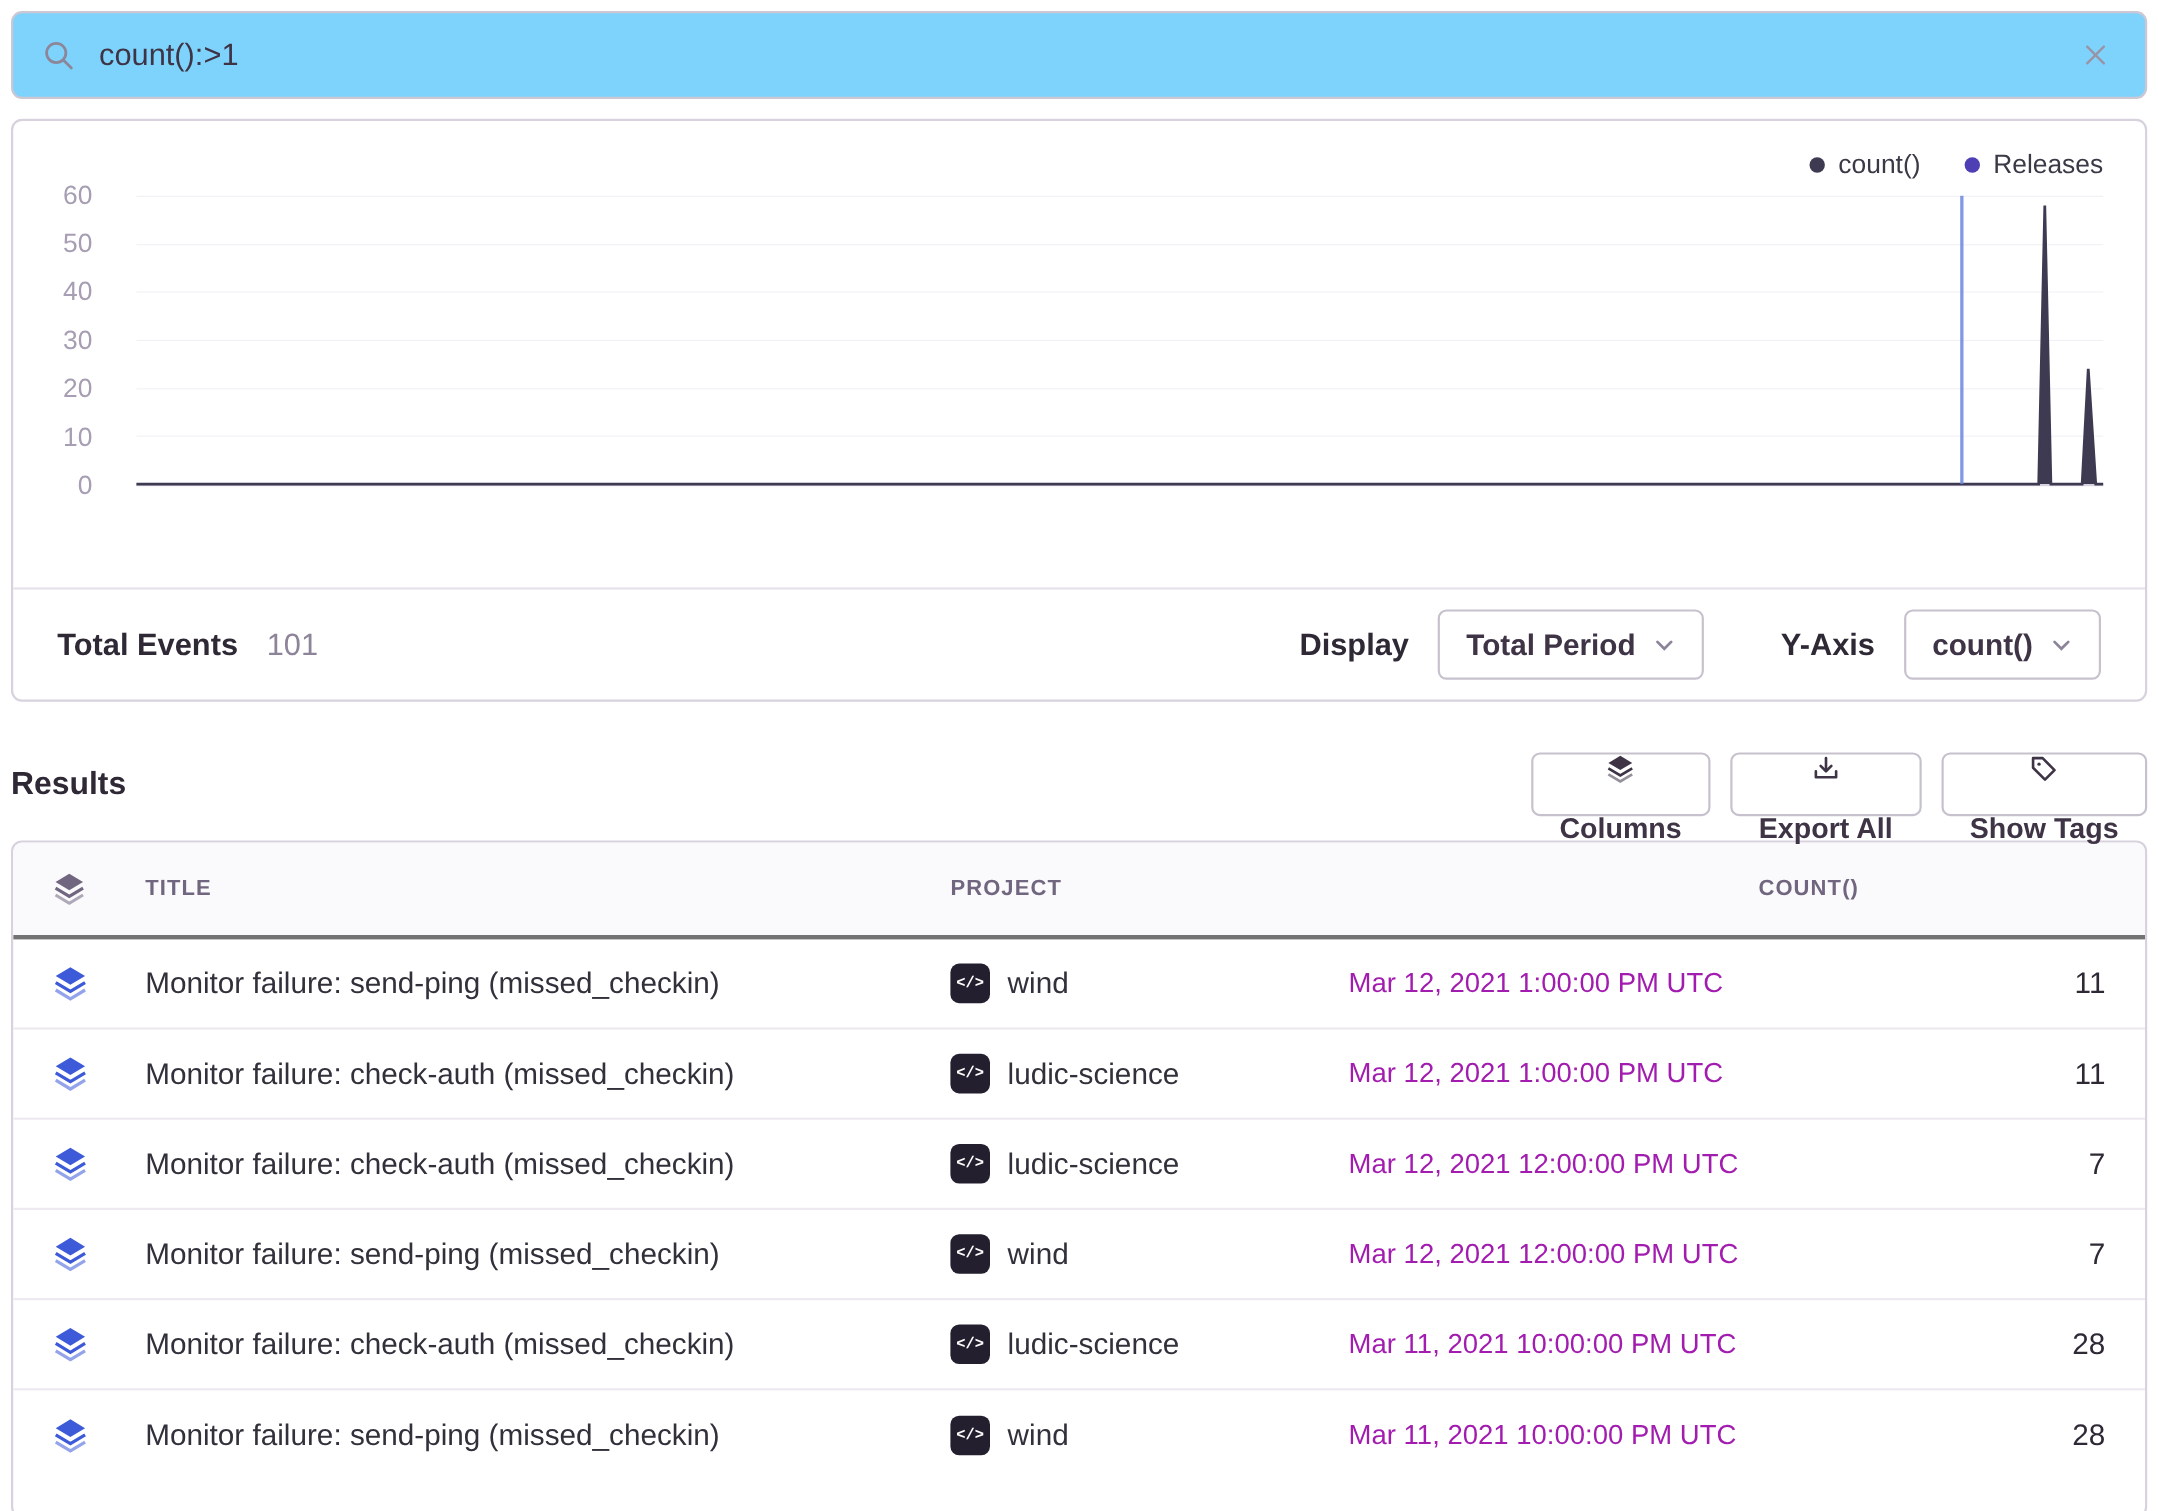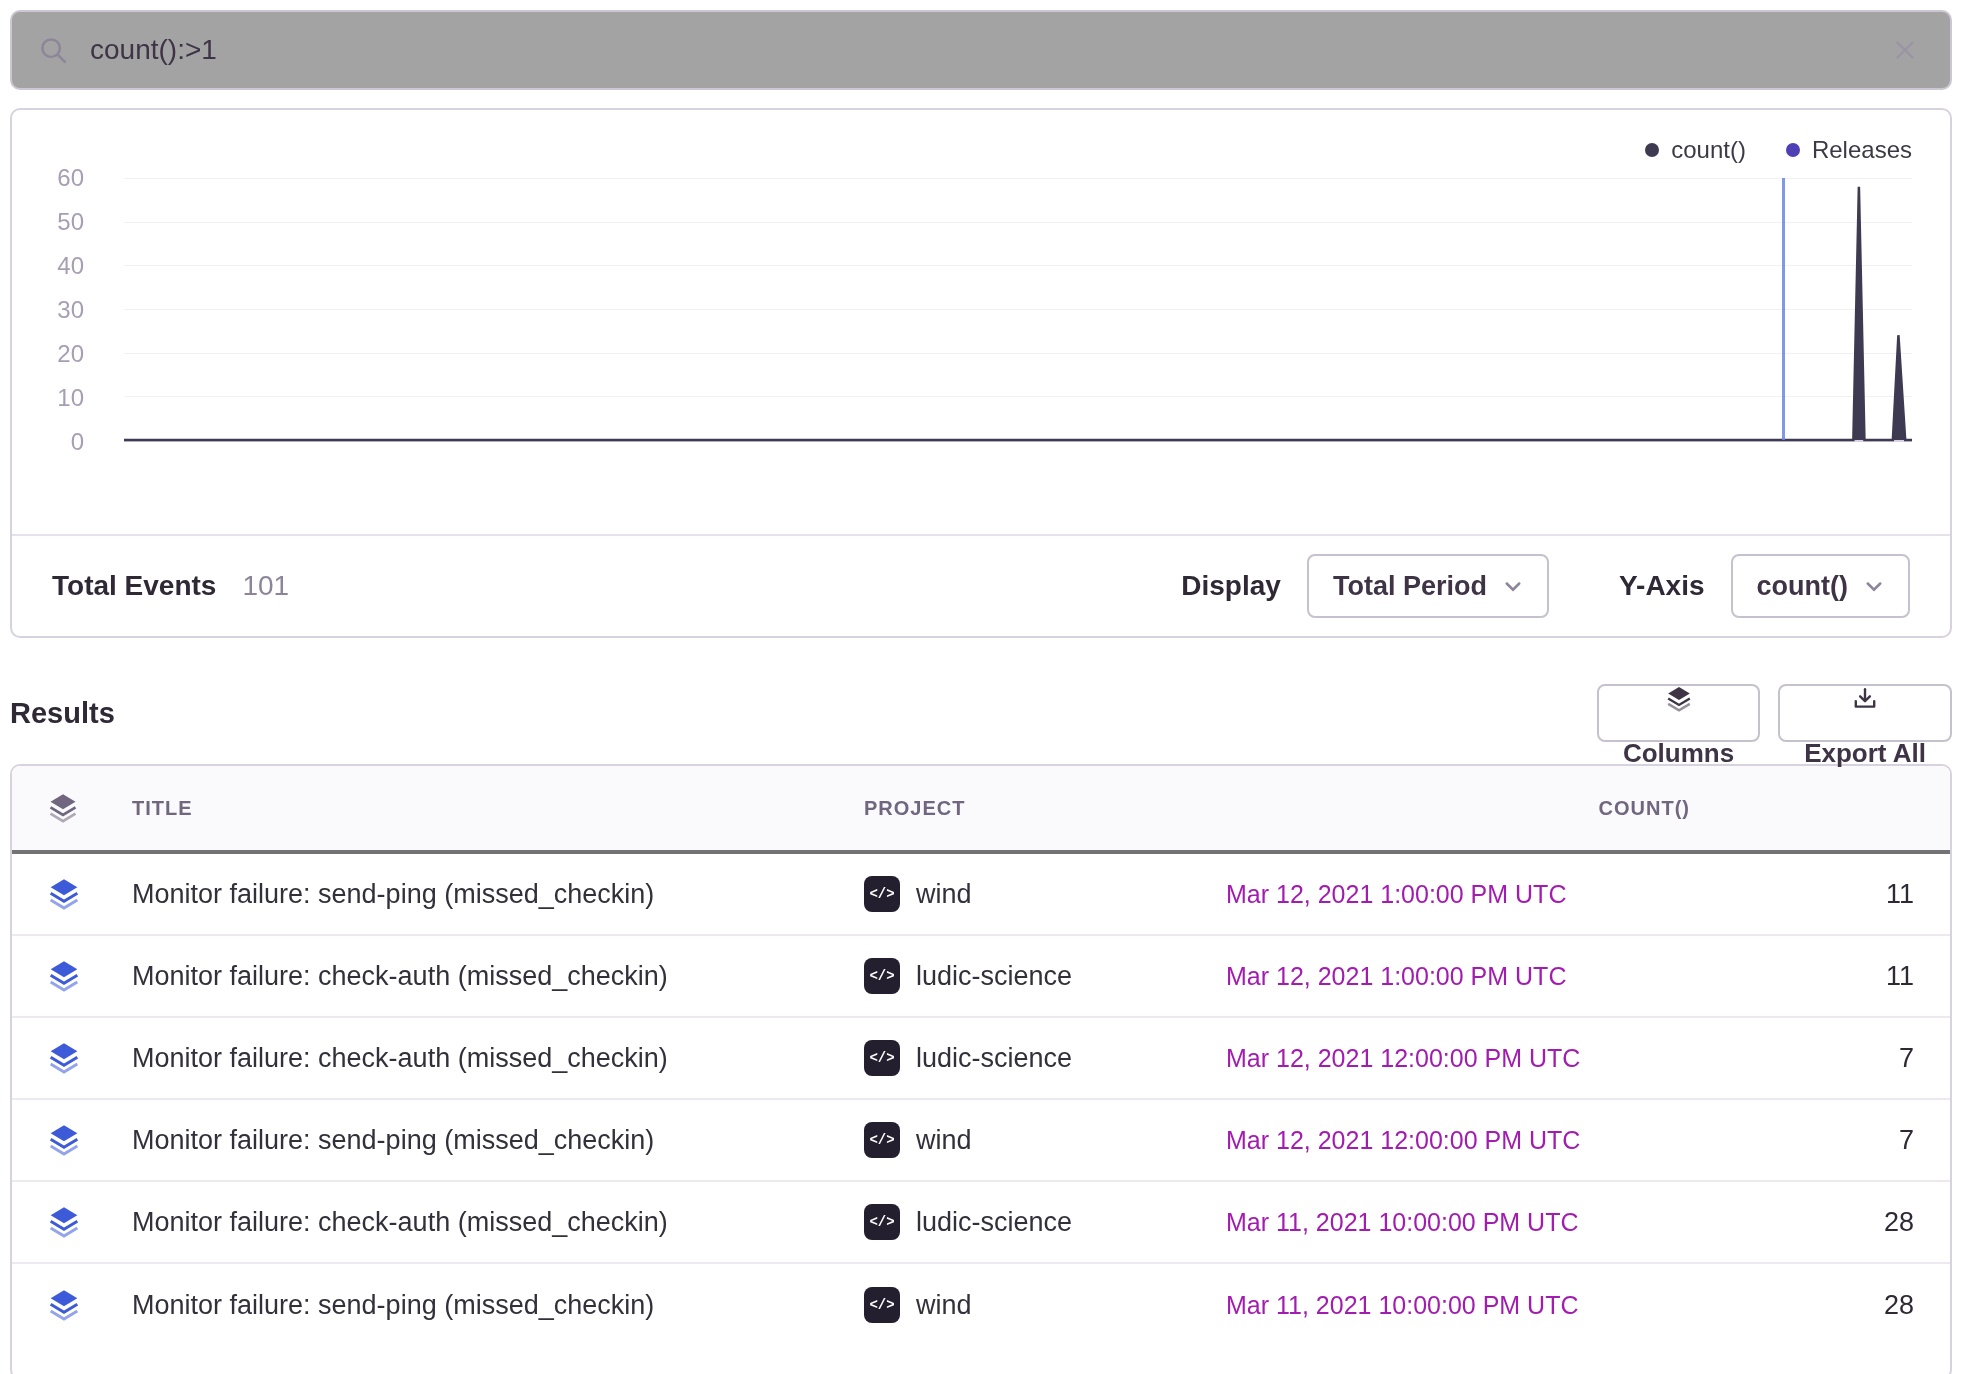--- a/index.html
+++ b/index.html
@@ -8,21 +8,21 @@
     width:1962px; min-height:1374px;
     font-family:"Liberation Sans", sans-serif;
     color:#2f2936;
   }
   .page { padding:10px 10px 0 10px; }
 
   
   .search-bar {
     display:flex; align-items:center; gap:20px;
     height:80px; border:2px solid #cdc7d4; border-radius:10px;
-    padding:0 26px; margin-bottom:18px; background:#a3a3a3;
+    padding:0 26px; margin-bottom:18px; background:#7dd3fc;
   }
   .search-bar svg { flex:none; }
   .search-input {
     flex:1; border:none; outline:none; font:28px "Liberation Sans",sans-serif;
     color:#3e3446; background:transparent;
   }
   .icon-btn { background:none; border:none; padding:6px; cursor:pointer; color:#9a93a6; display:flex; }
 
   
   .panel {
@@ -219,20 +219,29 @@
       <button class="action-btn">
         <span style="display:flex;">
           <svg width="26" height="26" viewBox="0 0 24 24" fill="none" stroke="currentColor" stroke-width="2.2" stroke-linecap="round" stroke-linejoin="round">
             <path d="M12 3v10"></path>
               <path d="M7.5 9.5L12 14l4.5-4.5"></path>
               <path d="M3.5 14v5h17v-5"></path>
           </svg>
         </span>
         <span>Export All</span>
       </button>
+      <button class="action-btn">
+        <span style="display:flex;">
+          <svg width="26" height="26" viewBox="0 0 24 24" fill="none" stroke="currentColor" stroke-width="2.2" stroke-linejoin="round">
+            <path d="M3 3h8l10 10-8 8L3 11z"></path>
+              <circle cx="8" cy="8" r="1.4" fill="currentColor" stroke="none"></circle>
+          </svg>
+        </span>
+        <span>Show Tags</span>
+      </button>
     </div>
   </div>
 
   <div class="table">
     <div class="thead">
       <div class="th th-icon" style="color:#71667f;">
         <svg width="30" height="30" viewBox="0 0 24 24">
           <path d="M12 1L22 7L12 13L2 7Z" fill="currentColor"></path>
           <path d="M2 11.5l10 6 10-6" fill="none" stroke="currentColor" stroke-width="2.2"></path>
           <path d="M2 16.5l10 6 10-6" fill="none" stroke="currentColor" stroke-width="2.2" opacity="0.55"></path>

